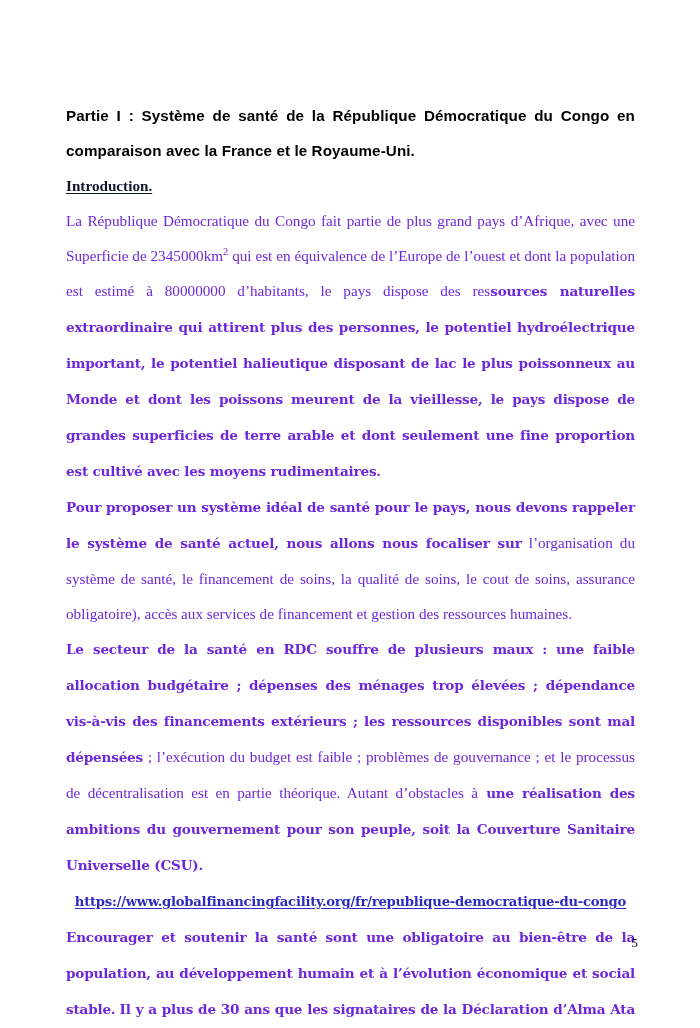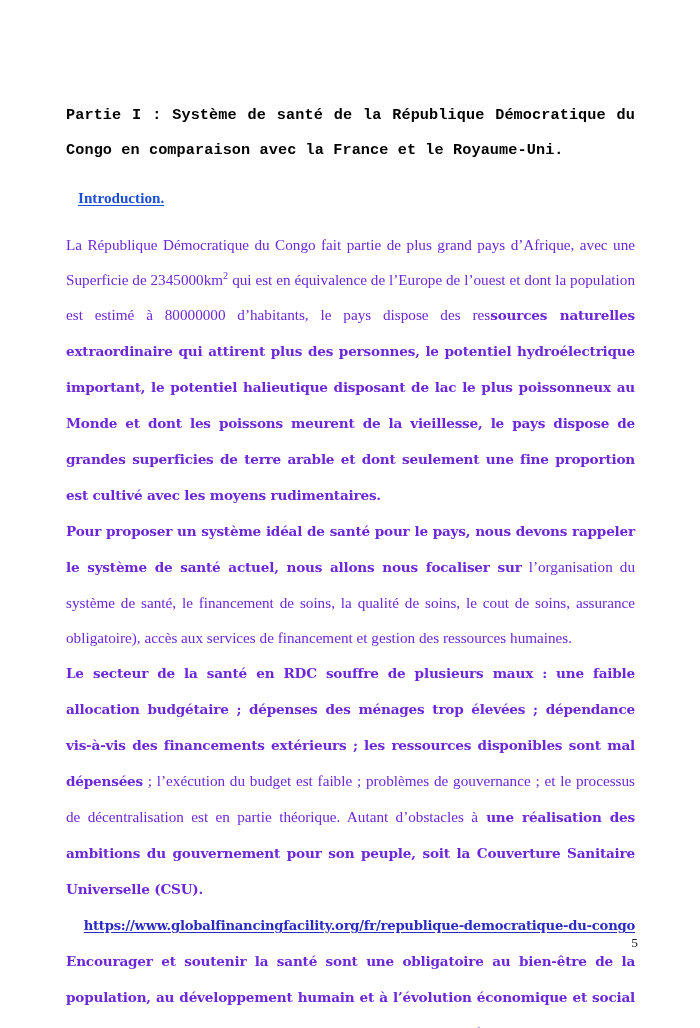--- a/index.html
+++ b/index.html
@@ -30,36 +30,36 @@
     line-height: 35px;
     color: #6d28d9;
     text-align: justify;
     text-justify: inter-word;
     margin: 0 0 0 0;
     -webkit-font-smoothing: antialiased;
   }
 
   
   .heading {
-    font-family: Liberation Mono, monospace;
+    font-family: Liberation Sans, sans-serif;
     font-size: 15.2px;
     font-weight: bold;
     line-height: 35px;
     color: #000000;
     text-align: justify;
     margin: 0;
     letter-spacing: 0.1px;
   }
   .subheading {
     font-family: "Liberation Serif", "DejaVu Serif", serif;
     font-size: 15.2px;
     font-weight: bold;
     line-height: 35px;
-    color: #1d4ed8;
-    margin: 12px;
+    color: #0f172a;
+    margin: 0;
   }
   .subheading span.u {
     text-decoration: underline;
     text-underline-offset: 2px;
   }
 
   
   .alt {
     font-family: "DejaVu Serif", "Liberation Serif", serif;
     font-weight: bold;
@@ -80,21 +80,21 @@
     letter-spacing: -0.25px;
     color: #2b2bc4;
     text-decoration: underline;
     text-underline-offset: 2px;
     word-break: break-all;
   }
 
   .url-line {
     line-height: 35px;
     margin: 0;
-    text-align: right;
+    text-align: center;
   }
 
   .page-number {
     position: absolute;
     right: 62px;
     top: 935px;
     font-family: "Liberation Serif", "DejaVu Serif", serif;
     font-size: 13.5px;
     color: #1a1a1a;
   }

